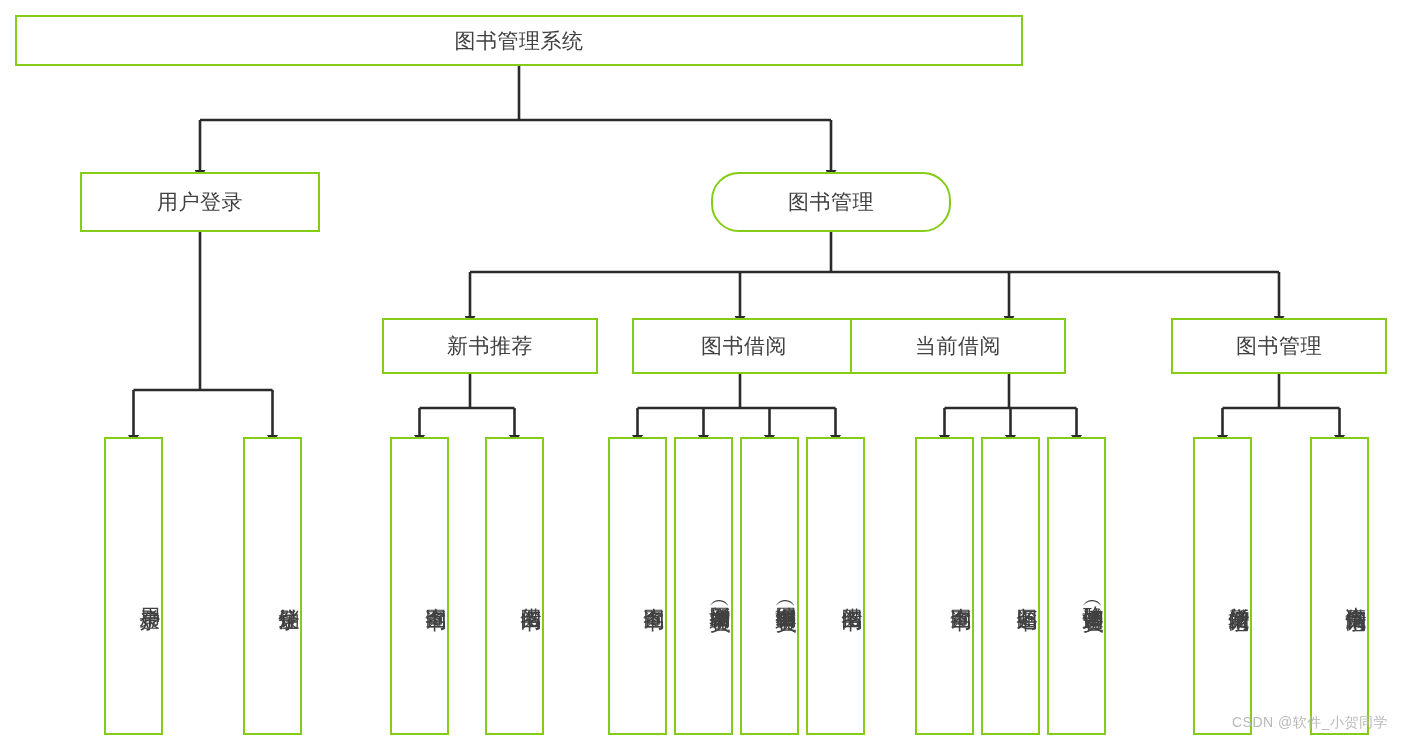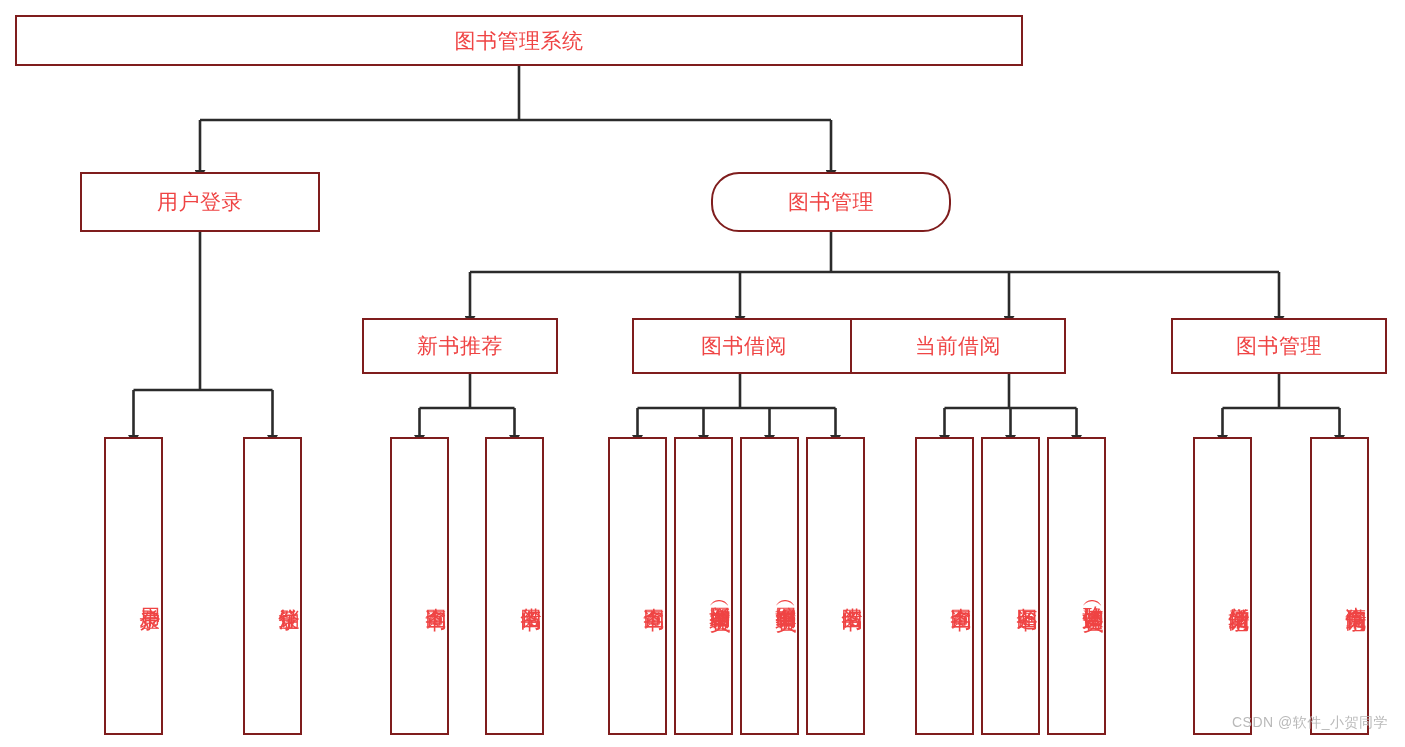--- a/index.html
+++ b/index.html
@@ -21,25 +21,25 @@
     position: absolute;
     left: 0;
     top: 0;
     width: 1405px;
     height: 747px;
   }
   .node {
     position: absolute;
     box-sizing: border-box;
     background: #ffffff;
-    border: 2px solid #7f1d1d;
+    border: 2px solid #84cc16;
     display: flex;
     align-items: center;
     justify-content: center;
-    color: #ef4444;
+    color: #404040;
   }
   .node.horiz {
     font-size: 21px;
     letter-spacing: 0.5px;
   }
   .node.vert {
     writing-mode: vertical-rl;
     text-orientation: upright;
     font-size: 21px;
     letter-spacing: 1px;
@@ -112,21 +112,21 @@
   <div id="node-layer">
       <div class="node horiz" style="left: 15px; top: 15px; width: 1008px; height: 51px;">
         <span class="htext">图书管理系统</span>
       </div>
       <div class="node horiz" style="left: 80px; top: 172px; width: 240px; height: 60px;">
         <span class="htext">用户登录</span>
       </div>
       <div class="node horiz" style="left: 711px; top: 172px; width: 240px; height: 60px; border-radius: 28px;">
         <span class="htext">图书管理</span>
       </div>
-      <div class="node horiz" style="left: 362px; top: 318px; width: 196px; height: 56px;">
+      <div class="node horiz" style="left: 382px; top: 318px; width: 216px; height: 56px;">
         <span class="htext">新书推荐</span>
       </div>
       <div class="node horiz" style="left: 632px; top: 318px; width: 224px; height: 56px;">
         <span class="htext">图书借阅</span>
       </div>
       <div class="node horiz" style="left: 850px; top: 318px; width: 216px; height: 56px;">
         <span class="htext">当前借阅</span>
       </div>
       <div class="node horiz" style="left: 1171px; top: 318px; width: 216px; height: 56px;">
         <span class="htext">图书管理</span>

